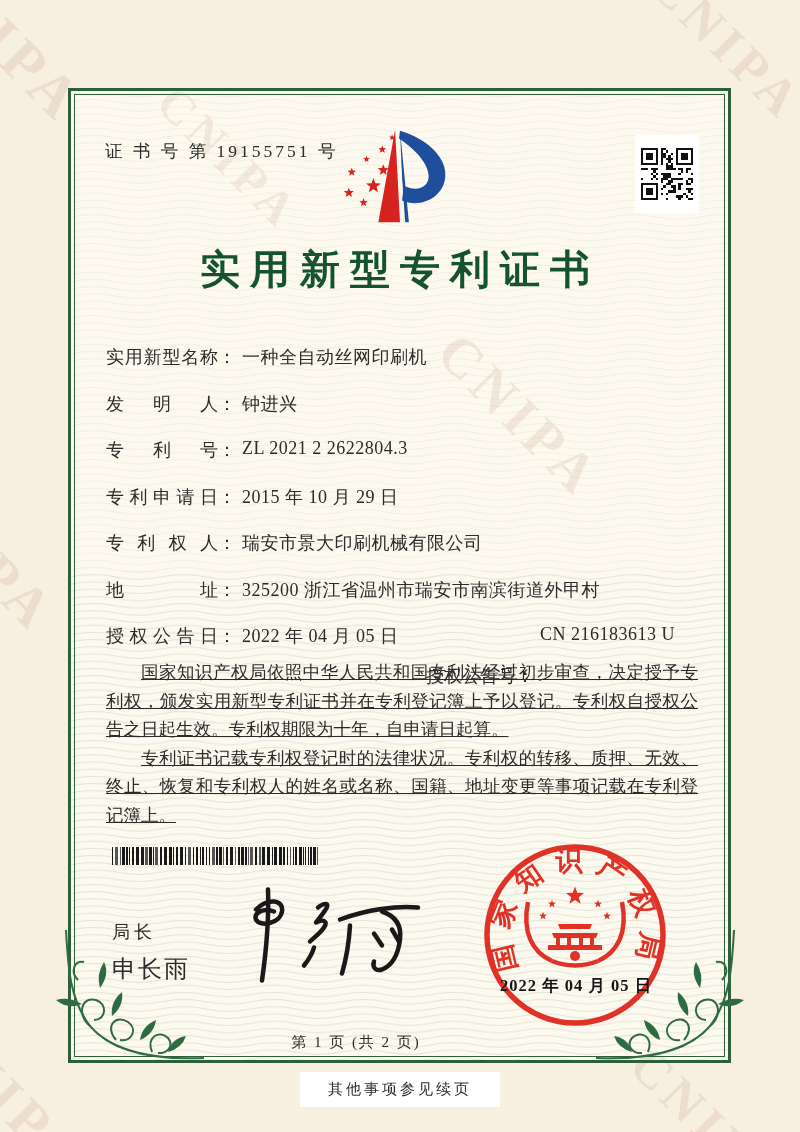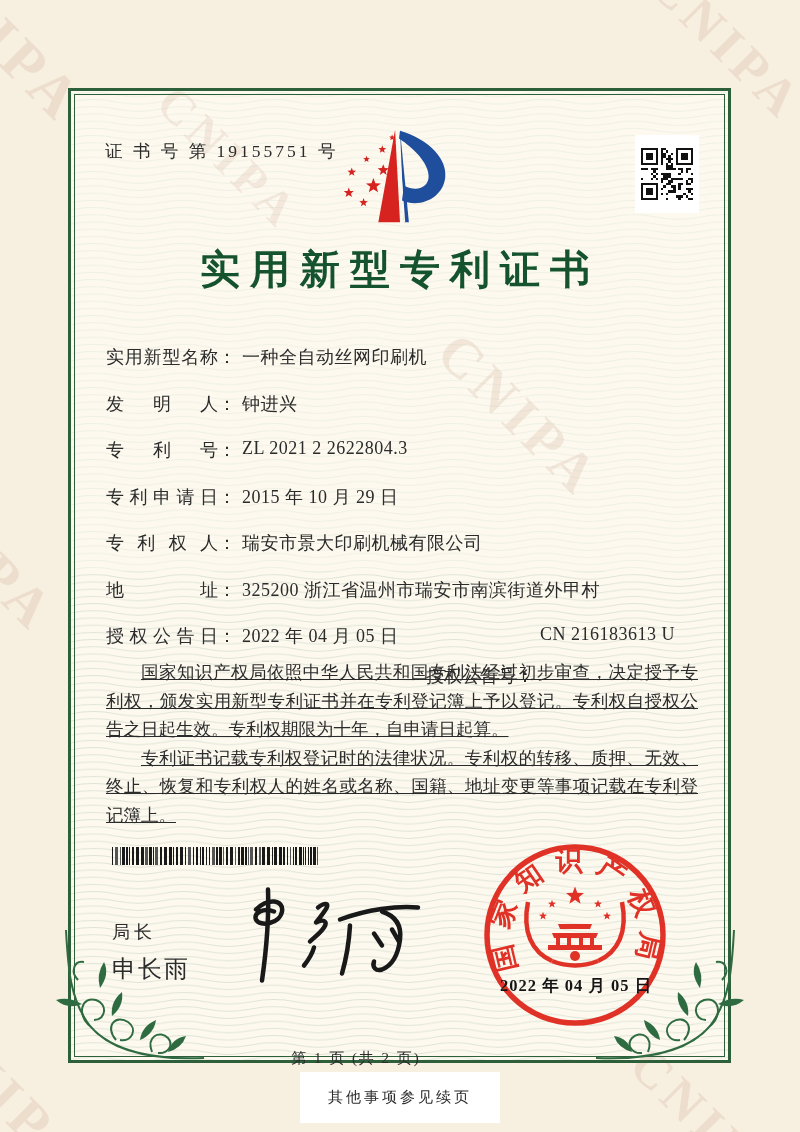--- a/index.html
+++ b/index.html
@@ -58,24 +58,24 @@
   .signer-title{position:absolute;left:112px;top:920px;font-size:18px;letter-spacing:4px;}
   .signer-name{position:absolute;left:112px;top:953px;font-size:24px;letter-spacing:2px;}
   .signature{position:absolute;left:222px;top:876px;width:210px;height:118px;}
 
   .seal{position:absolute;left:480px;top:840px;width:190px;height:190px;opacity:.93;}
   .seal-date{
     position:absolute;left:500px;top:975px;width:160px;
     font-size:16.5px;font-weight:bold;color:#141414;letter-spacing:1px;z-index:5;
   }
 
-  .page-info{position:absolute;left:0;top:1033px;width:712px;text-align:center;font-size:15px;letter-spacing:2px;margin-top:16px;}
+  .page-info{position:absolute;left:0;top:1033px;width:712px;text-align:center;font-size:15px;letter-spacing:2px;}
   .note-box{
     position:absolute;left:50%;top:1072px;transform:translateX(-50%);
-    background:#ffffff;padding:16px 28px;font-size:15px;letter-spacing:3px;z-index:5;
+    background:#ffffff;padding:8px 28px;font-size:15px;letter-spacing:3px;z-index:5;
   }
 </style>
 </head>
 <body>
 
 <div class="frame-bg"></div>
 
 <div class="wm" style="left:-55px;top:-65px;font-size:60px;">CNIPA</div>
 <div class="wm" style="left:680px;top:-45px;font-size:52px;">CNIPA</div>
 <div class="wm" style="left:185px;top:75px;font-size:48px;opacity:.4;">CNIPA</div>

